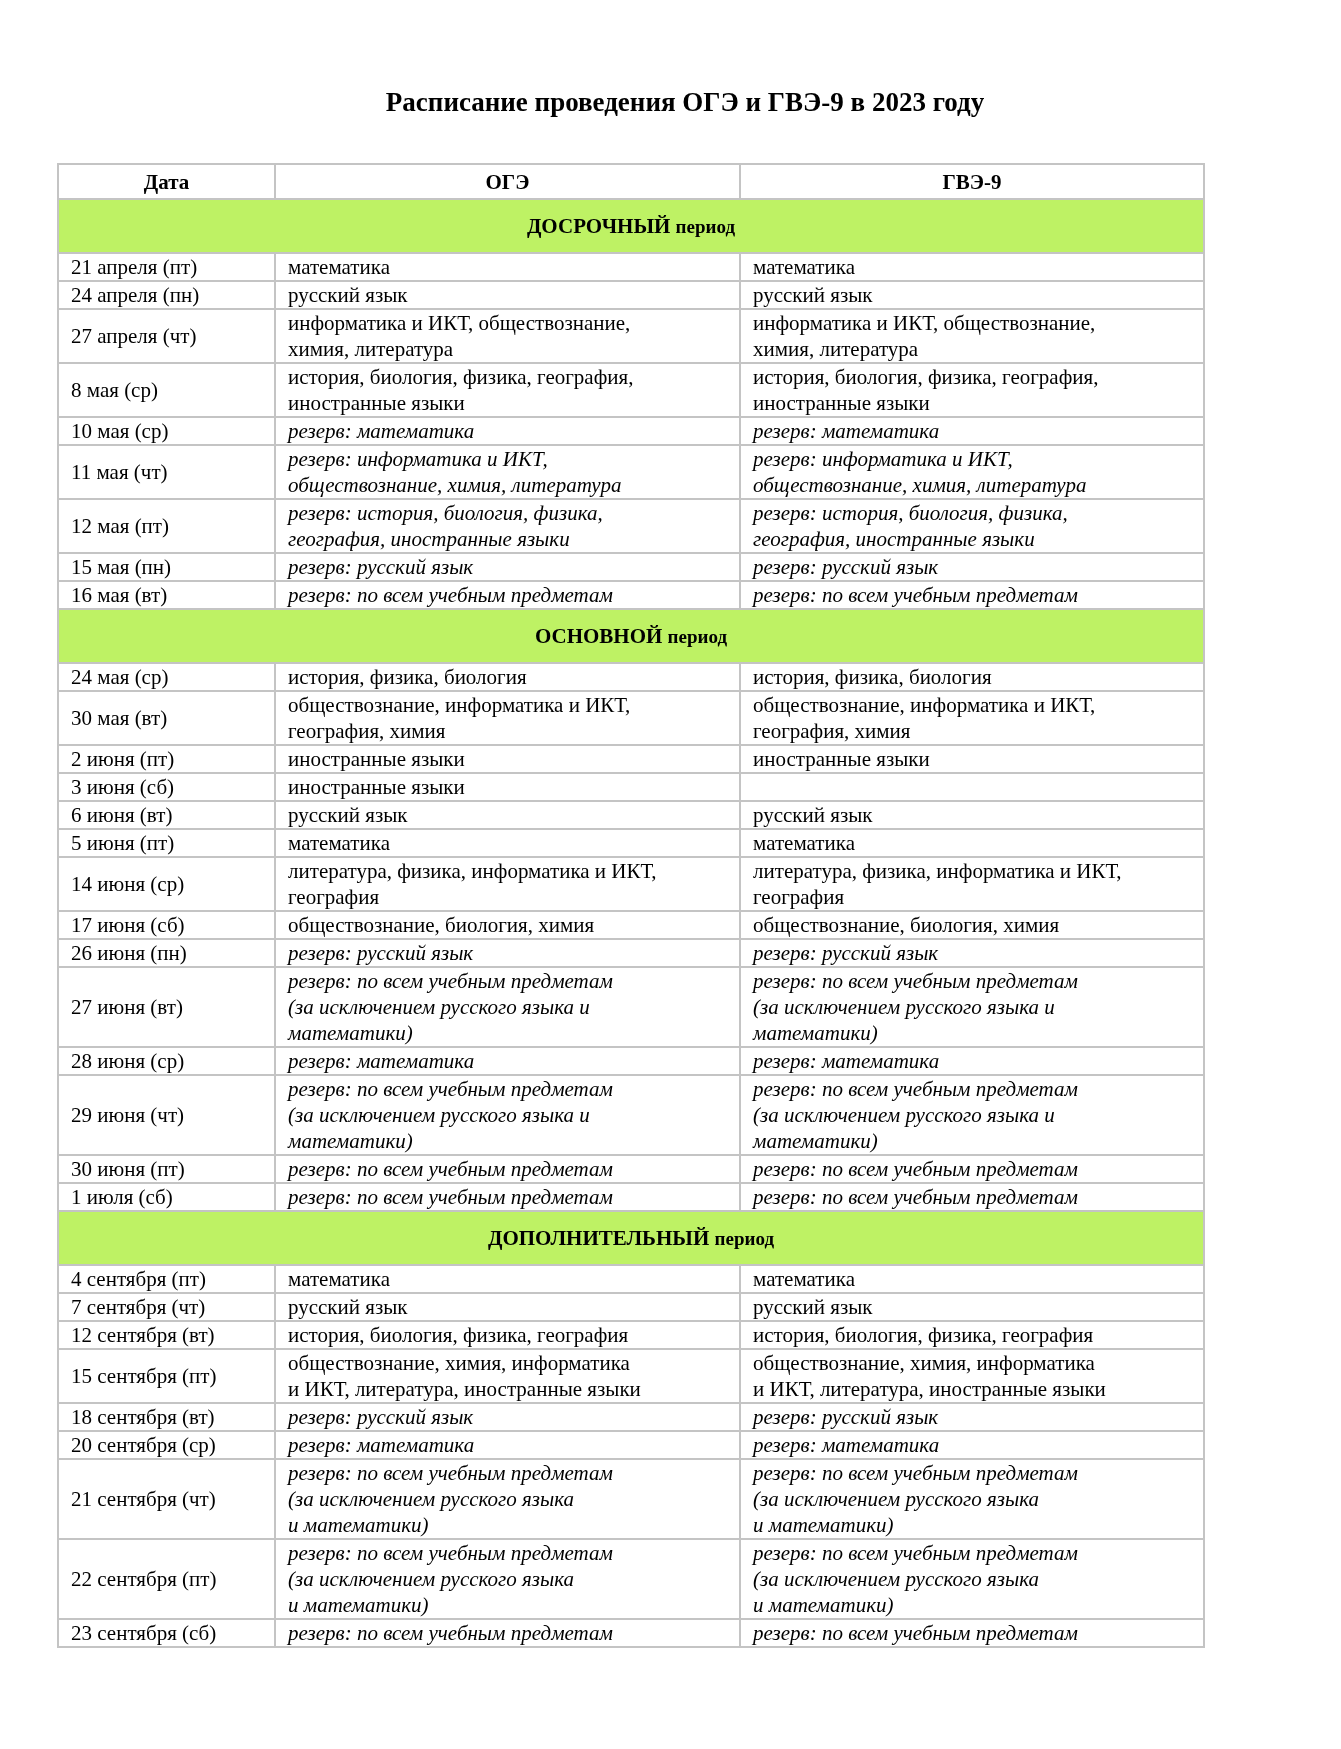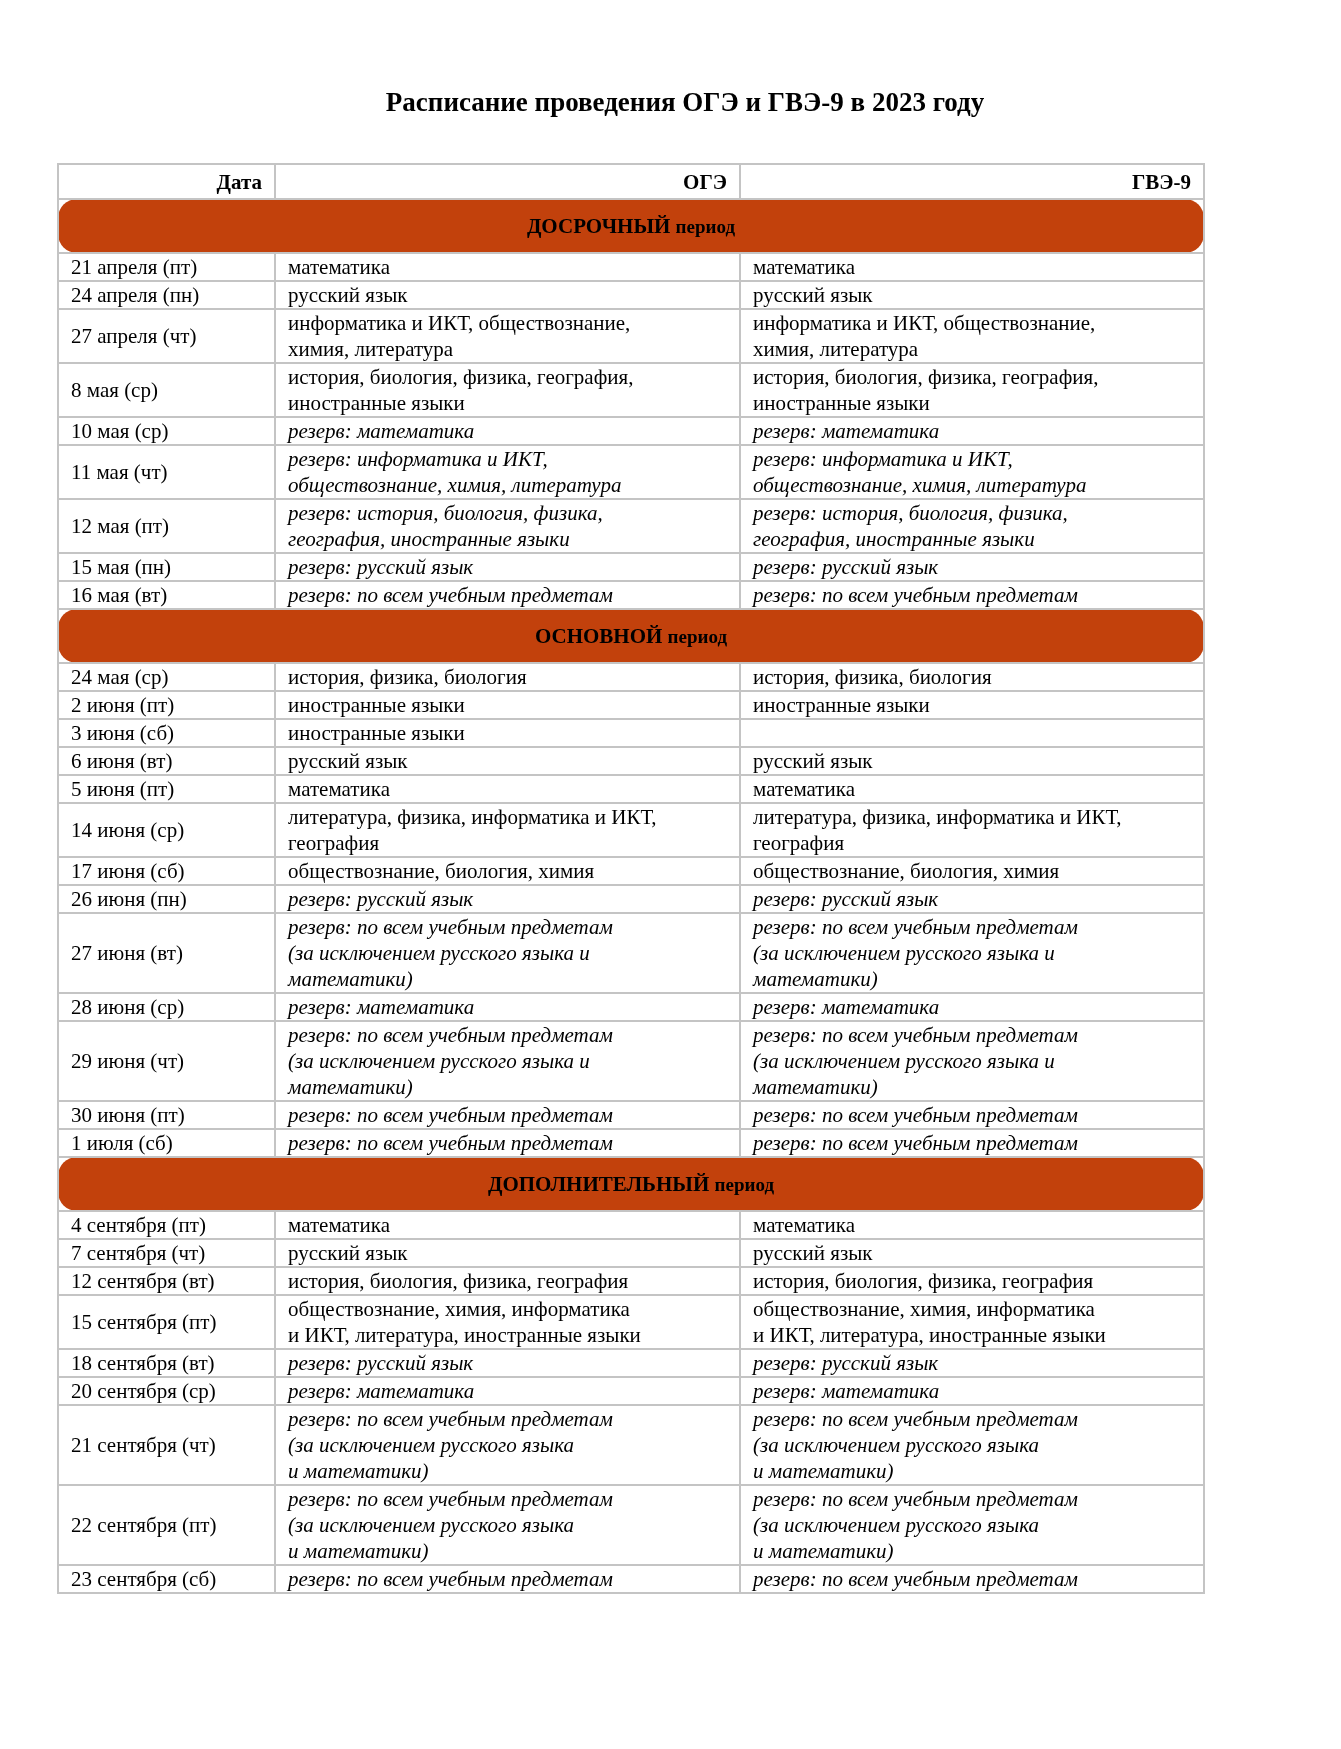--- a/index.html
+++ b/index.html
@@ -6,30 +6,30 @@
   body { width: 1341px; height: 1749px; position: relative; overflow: hidden;
          font-family: "Liberation Serif", "DejaVu Serif", serif; color: #000; }
   .title { position: absolute; left: 0; width: 1333px; top: 86px; text-align: center;
            font-weight: bold; font-size: 27px; line-height: 32px; padding-left: 18px; }
   .title span { display: inline-block; margin-left: 1px; }
   table.sched { position: absolute; left: 57px; top: 163px; width: 1146px;
                 border-collapse: collapse; table-layout: fixed; }
   table.sched td, table.sched th { border: 2px solid #c4c4c4; font-size: 21px;
                 line-height: 26px; padding: 0 12px; vertical-align: middle; }
   col.c1 { width: 217px; } col.c2 { width: 465px; } col.c3 { width: 464px; }
-  th { font-weight: bold; height: 33px; text-align: right; }
+  th { font-weight: bold; height: 33px; text-align: center; }
   td.date { text-align: left; padding: 0 4px; white-space: nowrap; }
   td.subj { text-align: left; }
   td.subj .ln { display: block; white-space: nowrap; }
   td.subj.it { font-style: italic; }
   tr.r1 td { height: 24px; }
   tr.r2 td { height: 52px; }
   tr.r3 td { height: 78px; }
-  tr.band td { background: #c2410c; text-align: center; height: 52px;
-               font-weight: bold; font-size: 21px; border-radius: 19px; }
+  tr.band td { background: #bef264; text-align: center; height: 52px;
+               font-weight: bold; font-size: 21px; }
   tr.band .p { font-size: 19px; }
 </style>
 </head>
 <body>
 
 <div class="title"><span>Расписание проведения ОГЭ и ГВЭ-9 в 2023 году</span></div>
 
 <table class="sched">
   <colgroup>
       <col class="c1">
@@ -141,20 +141,31 @@
       </tr>
       <tr class="r1">
         <td class="date">24 мая (ср)</td>
         <td class="subj">
           <span class="ln">история, физика, биология</span>
         </td>
         <td class="subj">
           <span class="ln">история, физика, биология</span>
         </td>
       </tr>
+      <tr class="r2">
+        <td class="date">30 мая (вт)</td>
+        <td class="subj">
+          <span class="ln">обществознание, информатика и ИКТ,</span>
+          <span class="ln">география, химия</span>
+        </td>
+        <td class="subj">
+          <span class="ln">обществознание, информатика и ИКТ,</span>
+          <span class="ln">география, химия</span>
+        </td>
+      </tr>
       <tr class="r1">
         <td class="date">2 июня (пт)</td>
         <td class="subj">
           <span class="ln">иностранные языки</span>
         </td>
         <td class="subj">
           <span class="ln">иностранные языки</span>
         </td>
       </tr>
       <tr class="r1">

